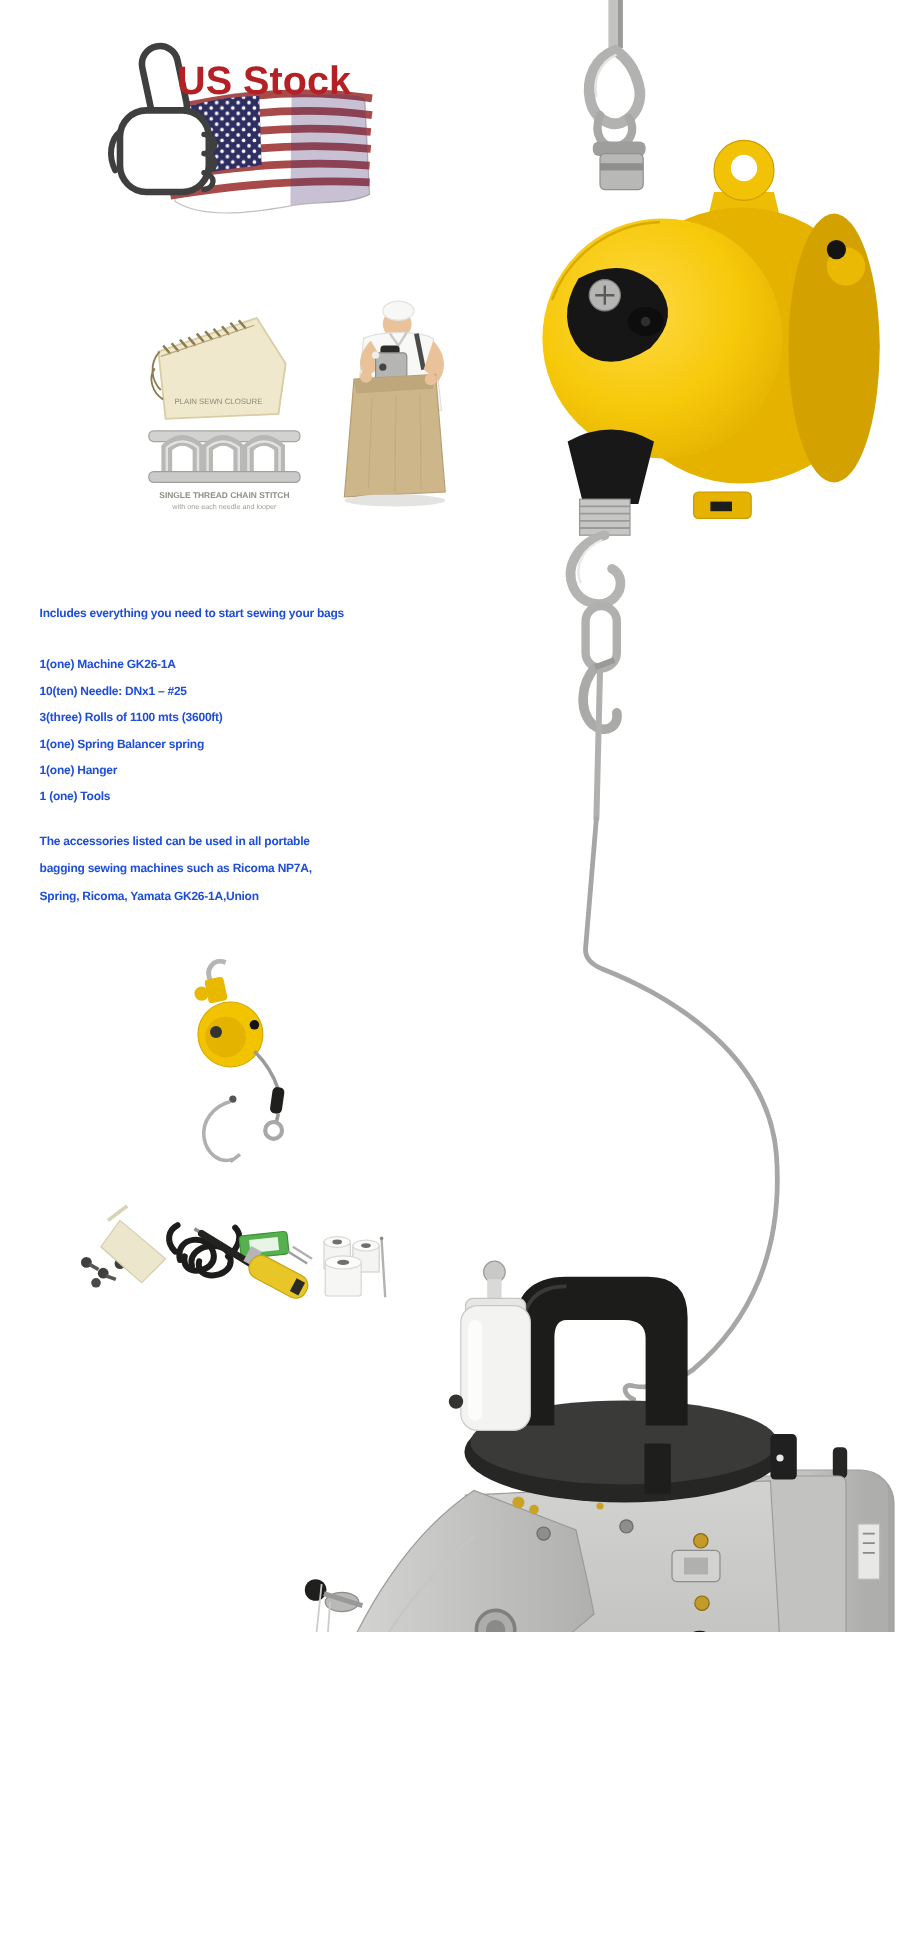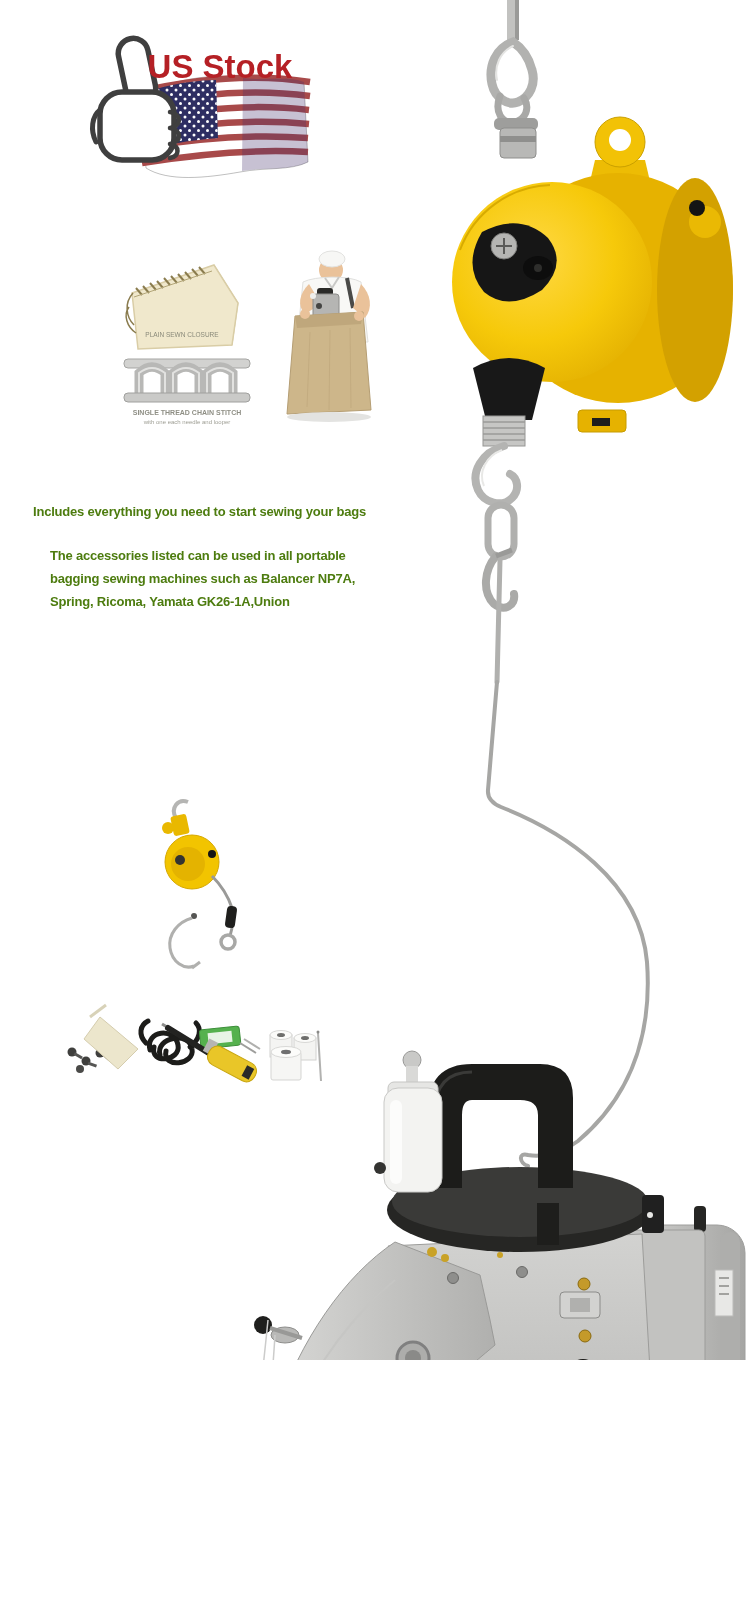--- a/index.html
+++ b/index.html
@@ -1,24 +1,24 @@
 <!DOCTYPE html>
 <html><head>
 <meta charset="utf-8">
 <style>
   html,body{margin:0;padding:0;background:#ffffff;}
   #stage{position:relative;width:751px;height:1360px;background:#ffffff;overflow:hidden;
          font-family:"Liberation Sans", sans-serif;}
   .abs{position:absolute;}
-  .text-block{position:absolute;left:33px;top:502px;width:420px;color:#4d7c0f;
-              font-weight:bold;font-size:13px;letter-spacing:-0.2px;}
+  .text-block{position:absolute;left:33px;top:502px;width:420px;color:#1d4ed8;
+              font-weight:bold;font-size:10px;letter-spacing:-0.2px;}
   .text-block .heading{line-height:20px;margin:0 0 22px 0;}
   .text-block .kit-line{line-height:22px;}
   .text-block .note{margin-top:14px;}
-  .text-block .note-line{line-height:23px;margin-left:17px;}
+  .text-block .note-line{line-height:23px;}
   svg text{font-family:"Liberation Sans", sans-serif;}
   #bottom-band{position:absolute;left:0;top:1592px;width:751px;height:19px;background:#f0eeeb;}
   #bottom-band .lighter{position:absolute;left:240px;top:0;width:220px;height:19px;background:#f5f3f1;}
 </style>
 </head>
 <body>
 
 <div id="stage">
 
   <svg class="abs" style="left:70px;top:30px;" width="245" height="168" viewBox="0 0 245 168">
@@ -168,23 +168,31 @@
       <line x1="96" y1="556" x2="112" y2="550" stroke="#9a9a98" stroke-width="5"></line>
     </g>
     <g fill="none" stroke-linecap="round">
       <line x1="100" y1="560" x2="97" y2="682" stroke="#b0b0ae" stroke-width="5"></line>
       <path d="M97,682 L88,790 Q87,801 101,807 C 162,831 240,880 247,962 C 253,1044 224,1102 178,1141 C 163,1152 143,1158 128,1155 C 118,1152 119,1163 128,1166" stroke="#a6a6a4" stroke-width="4"></path>
     </g>
   </svg>
 
   <div class="text-block">
     <div class="heading">Includes everything you need to start sewing your bags</div>
+    <div>
+      <div class="kit-line">1(one) Machine GK26-1A</div>
+      <div class="kit-line">10(ten) Needle: DNx1 – #25</div>
+      <div class="kit-line">3(three) Rolls of 1100 mts (3600ft)</div>
+      <div class="kit-line">1(one) Spring Balancer spring</div>
+      <div class="kit-line">1(one) Hanger</div>
+      <div class="kit-line">1 (one) Tools</div>
+    </div>
     <div class="note">
       <div class="note-line">The accessories listed can be used in all portable</div>
-      <div class="note-line">bagging sewing machines such as Balancer NP7A,</div>
+      <div class="note-line">bagging sewing machines such as Ricoma NP7A,</div>
       <div class="note-line">Spring, Ricoma, Yamata GK26-1A,Union</div>
     </div>
   </div>
 
   <svg class="abs" style="left:140px;top:790px;" width="120" height="190" viewBox="0 0 120 190">
     <path d="M36,28 C 30,18 38,8 48,12" stroke="#b5b5b3" stroke-width="4" fill="none"></path>
     <rect x="32" y="25" width="16" height="20" rx="3" fill="#e9b800" transform="rotate(-12 40 35)"></rect>
     <circle cx="28" cy="38" r="6" fill="#e9b800"></circle>
     <circle cx="52" cy="72" r="27" fill="#f2c400" stroke="#d6a800"></circle>
     <circle cx="48" cy="74" r="17" fill="#e4b300"></circle>

